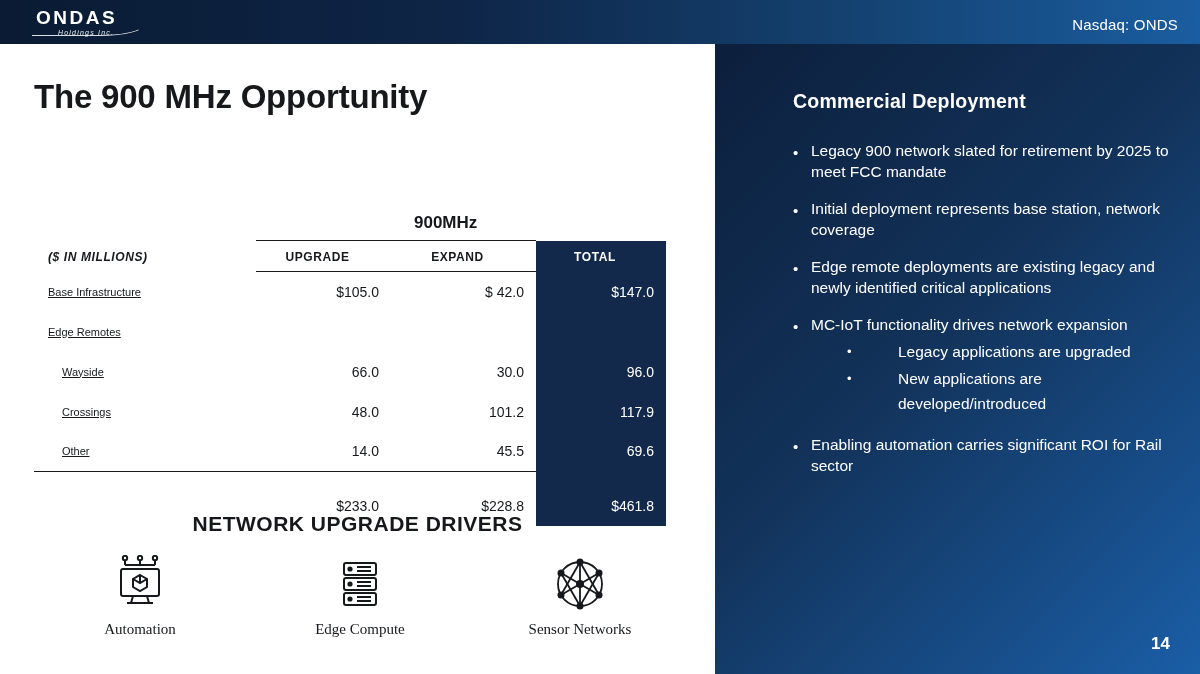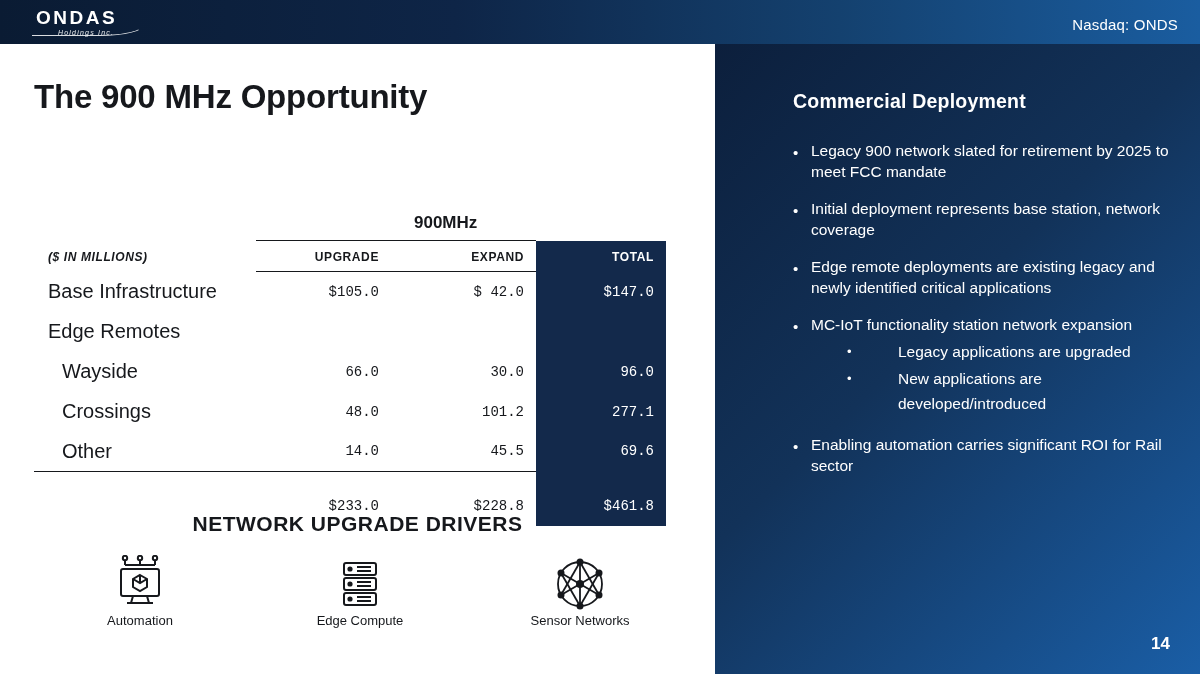--- a/index.html
+++ b/index.html
@@ -193,34 +193,33 @@
 
   .units {
     font-size: 12.5px;
     font-style: italic;
     letter-spacing: .2px;
   }
   .hdr-cell {
     font-size: 12px;
     font-weight: bold;
     letter-spacing: .6px;
-    text-align: right;
     padding: 9px 12px 7px 0 !important;
   }
   .hdr-rule {
     border-top: 1.3px solid #16181c;
     border-bottom: 1.3px solid #16181c;
   }
   .tot-col {
     background: #13294b;
     color: #ffffff;
   }
   .row-h { height: 40px; }
-  .num { text-align: right; padding-right: 12px !important; font-size: 14px; font-family: Liberation Mono, monospace; }
-  .rowlabel { font-size: 20px; padding-left: 14px !important; }
+  .num { text-align: right; padding-right: 12px !important; font-size: 14px; }
+  .rowlabel { font-size: 11px; padding-left: 14px !important; text-decoration: underline; }
   .indent { padding-left: 28px !important; }
   .sum-rule td { border-top: 1.3px solid #16181c; }
   .spacer-row td { height: 14px; }
 
   
   .drivers-title {
     position: absolute;
     left: 0;
     top: 512px;
     width: 715px;
@@ -237,23 +236,24 @@
     width: 660px;
     display: flex;
     justify-content: space-around;
   }
   .driver {
     width: 200px;
     text-align: center;
   }
   .driver svg { display: block; margin: 0 auto; }
   .driver-label {
-    margin-top: 0;
-    font-size: 13px;
-    color: #16181c;
+    margin-top: 8px;
+    font-size: 15px;
+    color: #16181c;
+    font-family: Liberation Serif, serif;
   }
 </style>
 </head>
 <body>
 
 <div class="slide">
 
   <div class="header">
     <div class="logo">
       <div class="logo-main">ONDAS</div>
@@ -278,21 +278,21 @@
       </div>
 
       <div class="b-item">
         <div class="b-dot">•</div>
         <div class="b-text">Edge remote deployments are existing legacy and newly identified critical applications</div>
       </div>
 
       <div class="b-item">
         <div class="b-dot">•</div>
         <div style="flex:1">
-          <div class="b-text">MC-IoT functionality station network expansion</div>
+          <div class="b-text">MC-IoT functionality drives network expansion</div>
           <div class="sub-list">
             <div class="sub-item">
               <div class="sub-dot">•</div>
               <div class="sub-text">Legacy applications are upgraded</div>
             </div>
             <div class="sub-item">
               <div class="sub-dot">•</div>
               <div class="sub-text">New applications are developed/introduced</div>
             </div>
           </div>
@@ -343,21 +343,21 @@
         <tr class="row-h">
           <td class="rowlabel indent">Wayside</td>
           <td class="num">66.0</td>
           <td class="num">30.0</td>
           <td class="num tot-col">96.0</td>
         </tr>
         <tr class="row-h">
           <td class="rowlabel indent">Crossings</td>
           <td class="num">48.0</td>
           <td class="num">101.2</td>
-          <td class="num tot-col">277.1</td>
+          <td class="num tot-col">117.9</td>
         </tr>
         <tr class="row-h">
           <td class="rowlabel indent">Other</td>
           <td class="num">14.0</td>
           <td class="num">45.5</td>
           <td class="num tot-col">69.6</td>
         </tr>
         <tr class="spacer-row sum-rule">
           <td></td>
           <td></td>

